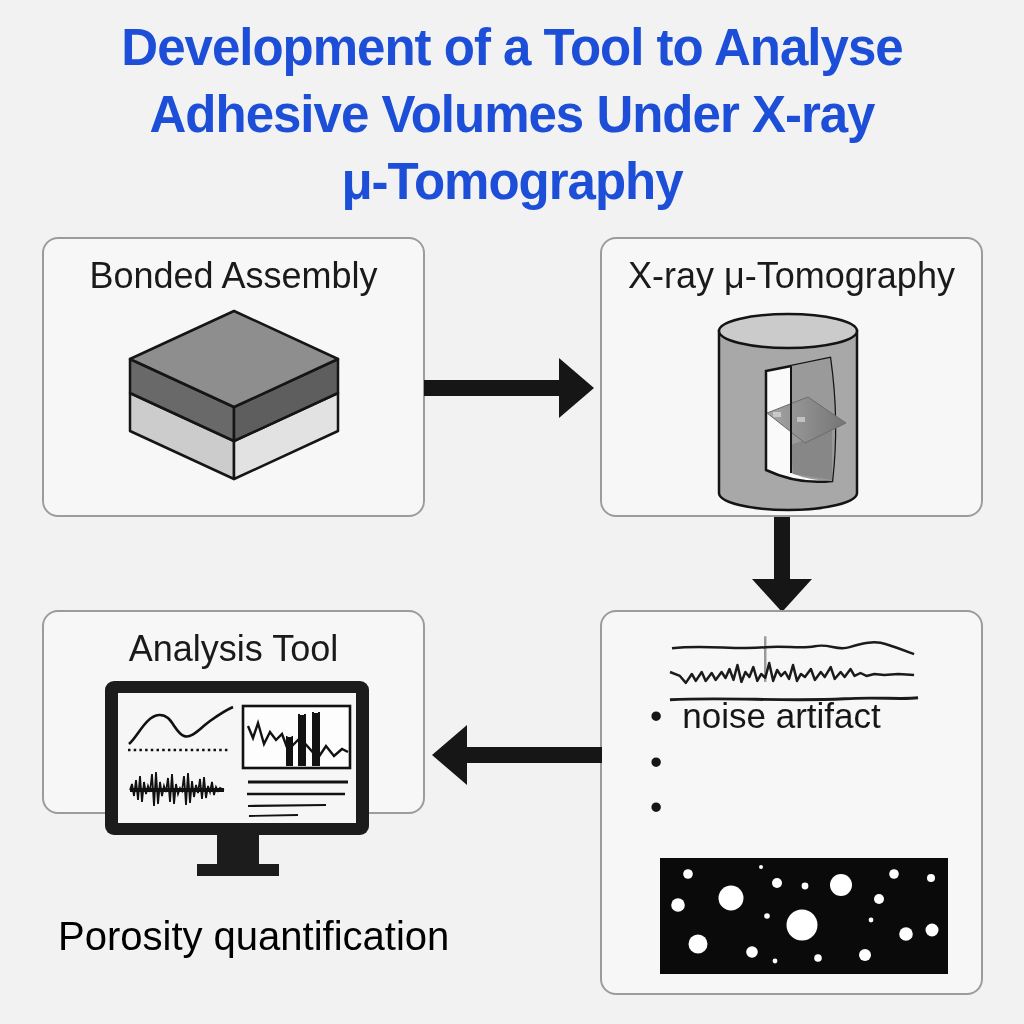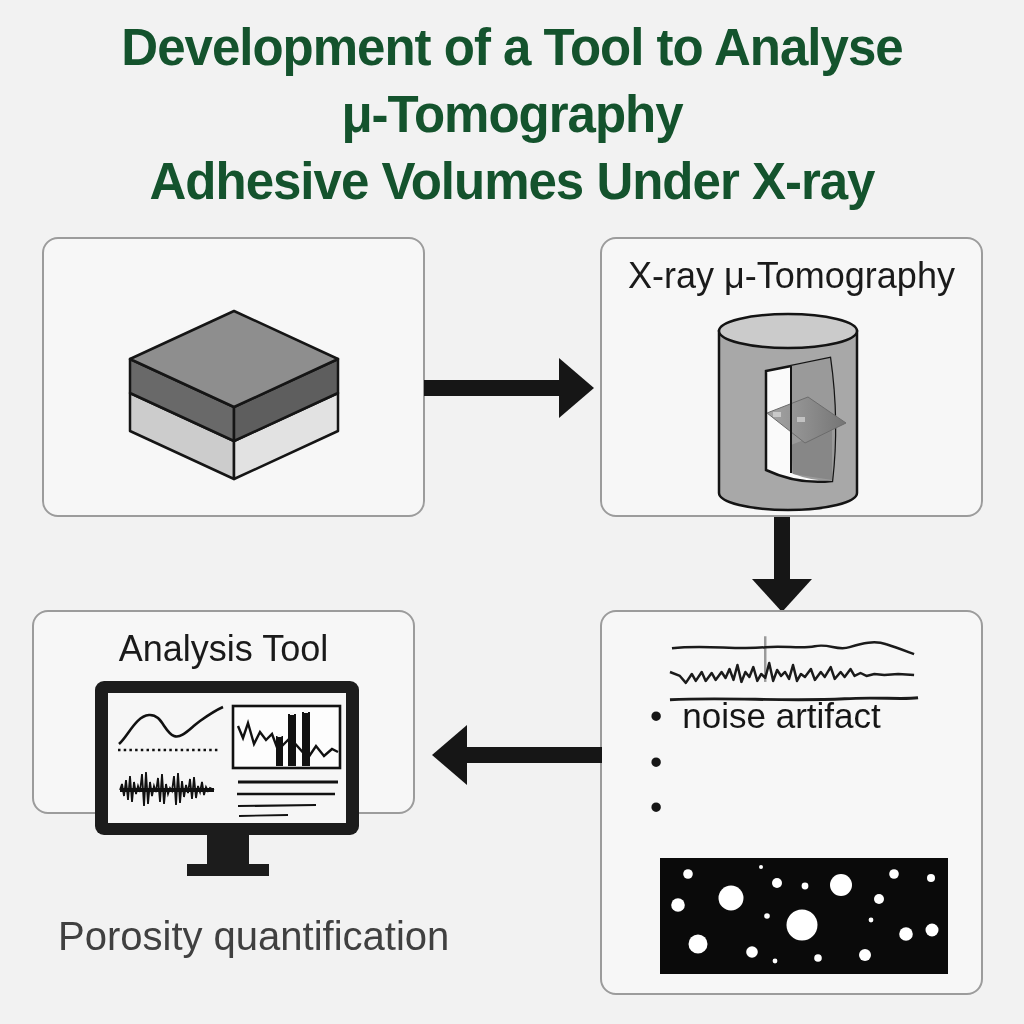--- a/index.html
+++ b/index.html
@@ -5,64 +5,65 @@
   html,body{margin:0;padding:0;}
   body{
     width:1024px;height:1024px;position:relative;overflow:hidden;
     background:#f2f2f2;
     font-family:"Liberation Sans","DejaVu Sans",sans-serif;
     color:#171717;
   }
   .title{
     position:absolute;top:14px;left:0;width:1024px;
     text-align:center;font-weight:bold;font-size:51px;line-height:67px;
-    letter-spacing:-1px;color:#14532d;margin:0;
+    letter-spacing:-1px;color:#1d4ed8;margin:0;
   }
   .title span{display:block;}
   .box{
     position:absolute;background:#f7f7f7;border:2.5px solid #9c9c9c;
     border-radius:16px;box-sizing:border-box;
   }
   .box-a{left:42px;top:237px;width:383px;height:280px;}
   .box-b{left:600px;top:237px;width:383px;height:280px;padding-left:12px;}
   .box-c{left:600px;top:610px;width:383px;height:385px;}
-  .box-d{left:32px;top:610px;width:383px;height:204px;}
+  .box-d{left:42px;top:610px;width:383px;height:204px;}
   .box-label{
     position:absolute;top:16px;left:0;width:100%;text-align:center;
     font-size:36px;font-weight:500;color:#1a1a1a;white-space:nowrap;
   }
   .arrow{position:absolute;}
   .block-art{position:absolute;left:80px;top:68px;}
   .cyl-art{position:absolute;left:111px;top:70px;}
   .monitor-art{position:absolute;left:58px;top:66px;}
   .squiggle-art{position:absolute;left:64px;top:18px;}
   .pore-art{position:absolute;left:58px;top:246px;}
   .bullets{
     position:absolute;left:48px;top:84px;margin:0;padding:0;list-style:none;
   }
   .bullets li{
     display:flex;align-items:baseline;height:45.5px;
     font-size:35px;color:#161616;
   }
   .bullets .dot{font-size:35px;margin-right:20px;}
   .caption{
-    position:absolute;left:58px;top:914px;font-size:40px;color:#404040;
+    position:absolute;left:58px;top:914px;font-size:40px;color:#000000;
     white-space:nowrap;
   }
 </style>
 </head>
 <body>
 
 <h1 class="title">
   <span>Development of a Tool to Analyse</span>
+  <span>Adhesive Volumes Under X-ray</span>
   <span>μ-Tomography</span>
-  <span>Adhesive Volumes Under X-ray</span>
 </h1>
 
 <section class="box box-a">
+  <div class="box-label">Bonded Assembly</div>
   <svg class="block-art" width="220" height="176" viewBox="0 0 220 176">
     <g stroke="#151515" stroke-width="2.5" stroke-linejoin="round">
       <polygon points="6,86 110,134 110,172 6,124" fill="#cccccc"></polygon>
       <polygon points="110,134 214,86 214,124 110,172" fill="#e2e2e2"></polygon>
       <polygon points="6,52 110,100 110,134 6,86" fill="#696969"></polygon>
       <polygon points="110,100 214,52 214,86 110,134" fill="#5e5e5e"></polygon>
       <polygon points="110,4 214,52 110,100 6,52" fill="#8e8e8e"></polygon>
     </g>
   </svg>
 </section>

